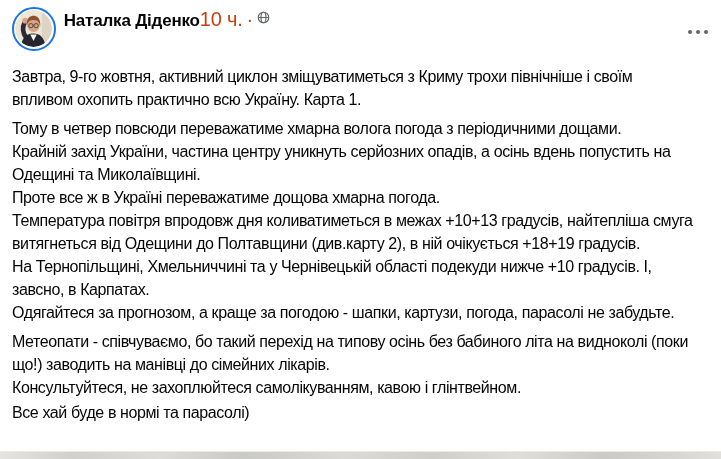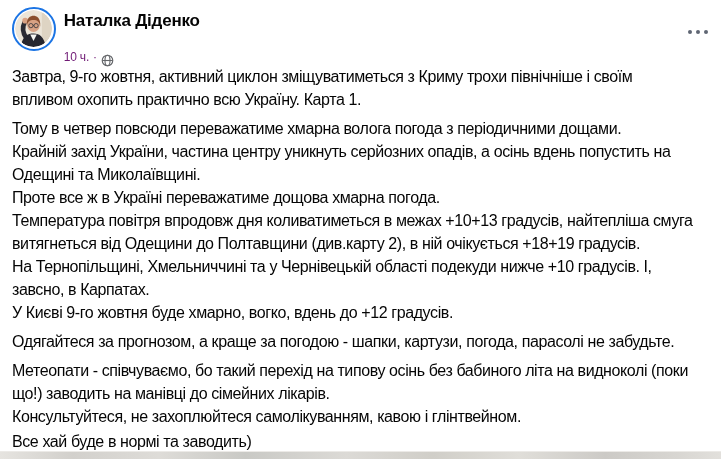--- a/index.html
+++ b/index.html
@@ -29,38 +29,37 @@
     border-radius: 50%;
     background: #ffffff;
     cursor: pointer;
     flex: 0 0 auto;
   }
   .avatar svg { display: block; border-radius: 50%; }
   .header-text {
     margin-left: 8px;
     padding-top: 3px;
     display: flex;
-    flex-direction: column;
-    gap: 16px;
+    flex-direction: row;
   }
   .author {
     font-size: 17px;
     font-weight: 700;
     letter-spacing: -0.2px;
     line-height: 22px;
     color: #050505;
     cursor: pointer;
   }
   .meta {
     display: flex;
-    align-items: flex-end;
-    font-size: 12px;
+    align-items: flex-start;
+    font-size: 20px;
     letter-spacing: -0.2px;
     line-height: 19px;
-    color: #701a75;
+    color: #c2410c;
   }
   .meta .sep { margin: 0 4px; }
   .meta .globe { display: inline-flex; margin-top: 1px; }
   .more-btn {
     position: absolute;
     top: 22px;
     right: 7px;
     width: 32px;
     height: 20px;
     display: flex;
@@ -166,23 +165,22 @@
     <p>Завтра, 9-го жовтня, активний циклон зміщуватиметься з Криму трохи північніше і своїм
 впливом охопить практично всю Україну. Карта 1.</p>
     <p class="m0">Тому в четвер повсюди переважатиме хмарна волога погода з періодичними дощами.
 Крайній захід України, частина центру уникнуть серйозних опадів, а осінь вдень попустить на
 Одещині та Миколаївщині.
 Проте все ж в Україні переважатиме дощова хмарна погода.</p>
     <p class="m0">Температура повітря впродовж дня коливатиметься в межах +10+13 градусів, найтепліша смуга
 витягнеться від Одещини до Полтавщини (див.карту 2), в ній очікується +18+19 градусів.
 На Тернопільщині, Хмельниччині та у Чернівецькій області подекуди нижче +10 градусів. І,
 завсно, в Карпатах.</p>
-    <p>У Києві 9-го жовтня буде хмарно, вогко, вдень до +12 градусів.</p>
     <p>Одягайтеся за прогнозом, а краще за погодою - шапки, картузи, погода, парасолі не забудьте.</p>
     <p class="m2">Метеопати - співчуваємо, бо такий перехід на типову осінь без бабиного літа на видноколі (поки
 що!) заводить на манівці до сімейних лікарів.
 Консультуйтеся, не захоплюйтеся самолікуванням, кавою і глінтвейном.</p>
-    <p>Все хай буде в нормі та заводить)</p>
+    <p>Все хай буде в нормі та парасолі)</p>
   </div>
 
   <div class="attachment-edge"></div>
 
 </div>
 
 </body></html>

